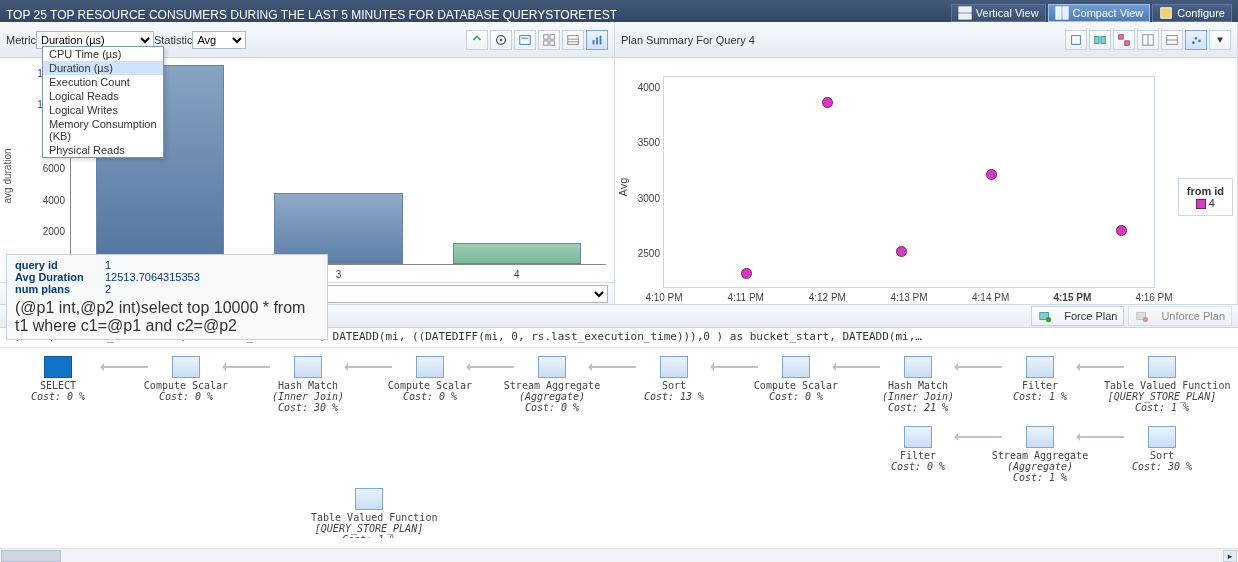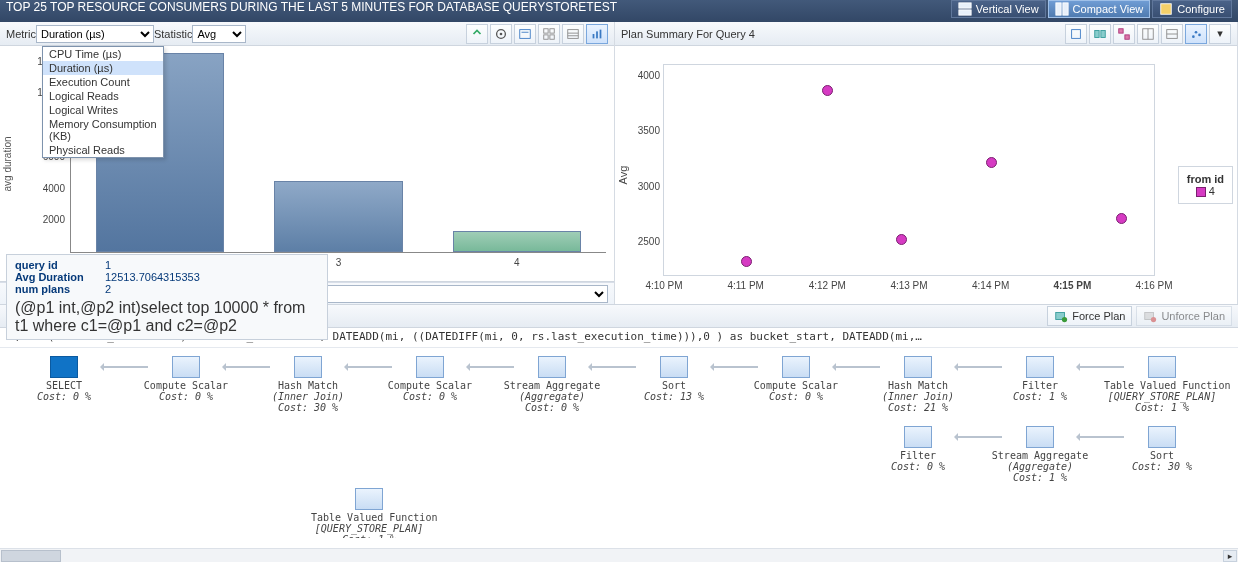--- a/index.html
+++ b/index.html
@@ -12,21 +12,21 @@
     width: 1238px;
     height: 562px;
     overflow: hidden;
     position: relative;
   }
   .titlebar {
     height: 22px;
     background: linear-gradient(to bottom,#42597a,#324766);
     color: #fff;
     display: flex;
-    align-items: flex-start;
+    align-items: flex-end;
     padding: 0 6px;
     font-size: 12px;
   }
   .titlebar .title-text { flex: 1; white-space:nowrap; overflow:hidden; }
   .titlebtn {
     display: inline-flex;
     align-items: center;
     gap: 4px;
     background: linear-gradient(to bottom,#4a6288,#394f72);
     border: 1px solid #60779b;
@@ -57,21 +57,21 @@
     justify-content:center;
     cursor:pointer;
   }
   .tbbtn.sel { border-color:#7aa7dd; background:linear-gradient(to bottom,#eaf3ff,#cfe2fb); }
   .tbbtn svg { width:14px; height:14px; }
   .split { display:flex; height: 282px; }
   .left-pane, .right-pane { position:relative; border-right:1px solid #d5dbe3; }
   .left-pane  { width:615px; }
   .right-pane { flex:1; }
   .pane-toolbar {
-    height: 24px;
+    height: 36px;
     display:flex;
     align-items:center;
     background: linear-gradient(to bottom,#f7f9fc,#e6ecf3);
     border-bottom: 1px solid #cfd6df;
     padding: 0 6px;
   }
   
   .left-chart {
     position:relative;
     height: 236px;
@@ -146,21 +146,21 @@
     right:4px; top:120px;
     border:1px solid #cfd6df;
     padding:6px 8px;
     background:#fff;
     text-align:center;
     font-size:11px;
   }
   .legend-sq { display:inline-block; width:10px; height:10px; background:#d63bc3; border:1px solid #7a2070; margin-right:3px; vertical-align:middle; }
   
   .forcebar { height:24px; background:linear-gradient(to bottom,#f7f9fc,#e6ecf3); border-top:1px solid #cfd6df; border-bottom:1px solid #cfd6df; display:flex; justify-content:flex-end; align-items:center; padding-right:6px; }
-  .forcebtn { display:inline-flex; align-items:center; gap:4px; height:20px; border:1px solid #c7d1dd; background:linear-gradient(to bottom,#fdfefe,#eef3f9); padding:0 6px; margin-left:4px; cursor:pointer; }
+  .forcebtn { display:inline-flex; align-items:center; gap:12px; height:20px; border:1px solid #c7d1dd; background:linear-gradient(to bottom,#fdfefe,#eef3f9); padding:0 6px; margin-left:4px; cursor:pointer; }
   .forcebtn.dis { opacity:.55; }
   
   .sqlline { height:20px; padding:2px 8px; font-family:Consolas,monospace; font-size:11px; color:#333; white-space:nowrap; overflow:hidden; border-bottom:1px solid #e5e9ef; }
   
   .plan-area {
     position:relative;
     height: 190px;
     overflow:hidden;
     background:#fff;
     font-family:Consolas,monospace;
@@ -395,21 +395,21 @@
         <rect x="2" y="4" width="10" height="8" fill="#ccc" stroke="#999"></rect>
         <circle cx="12" cy="12" r="3" fill="#c44"></circle>
       </svg>
     <span>Unforce Plan</span>
   </span>
 </div>
 
 <div class="sqlline">d, SUM(rs.count_executions) as count_executions, DATEADD(mi, ((DATEDIFF(mi, 0, rs.last_execution_time))),0 ) as bucket_start, DATEADD(mi,…</div>
 
 <div class="plan-area" id="plan">
-    <div class="op" style="left: 6px; top: 8px; text-align: center;">
+    <div class="op" style="left: 0; top: 8px; text-align: center;">
       <div class="op-icon sel"></div>
       <div class="lbl1">SELECT</div>
       <div class="lbl2">Cost: 0 %</div>
     </div>
     <div class="op" style="left: 128px; top: 8px;">
       <div class="op-icon"></div>
       <div class="lbl1">Compute Scalar</div>
       <div class="lbl2">Cost: 0 %</div>
     </div>
     <div class="arrow" style="left: 102px; top: 18px; width: 46px;"></div>

